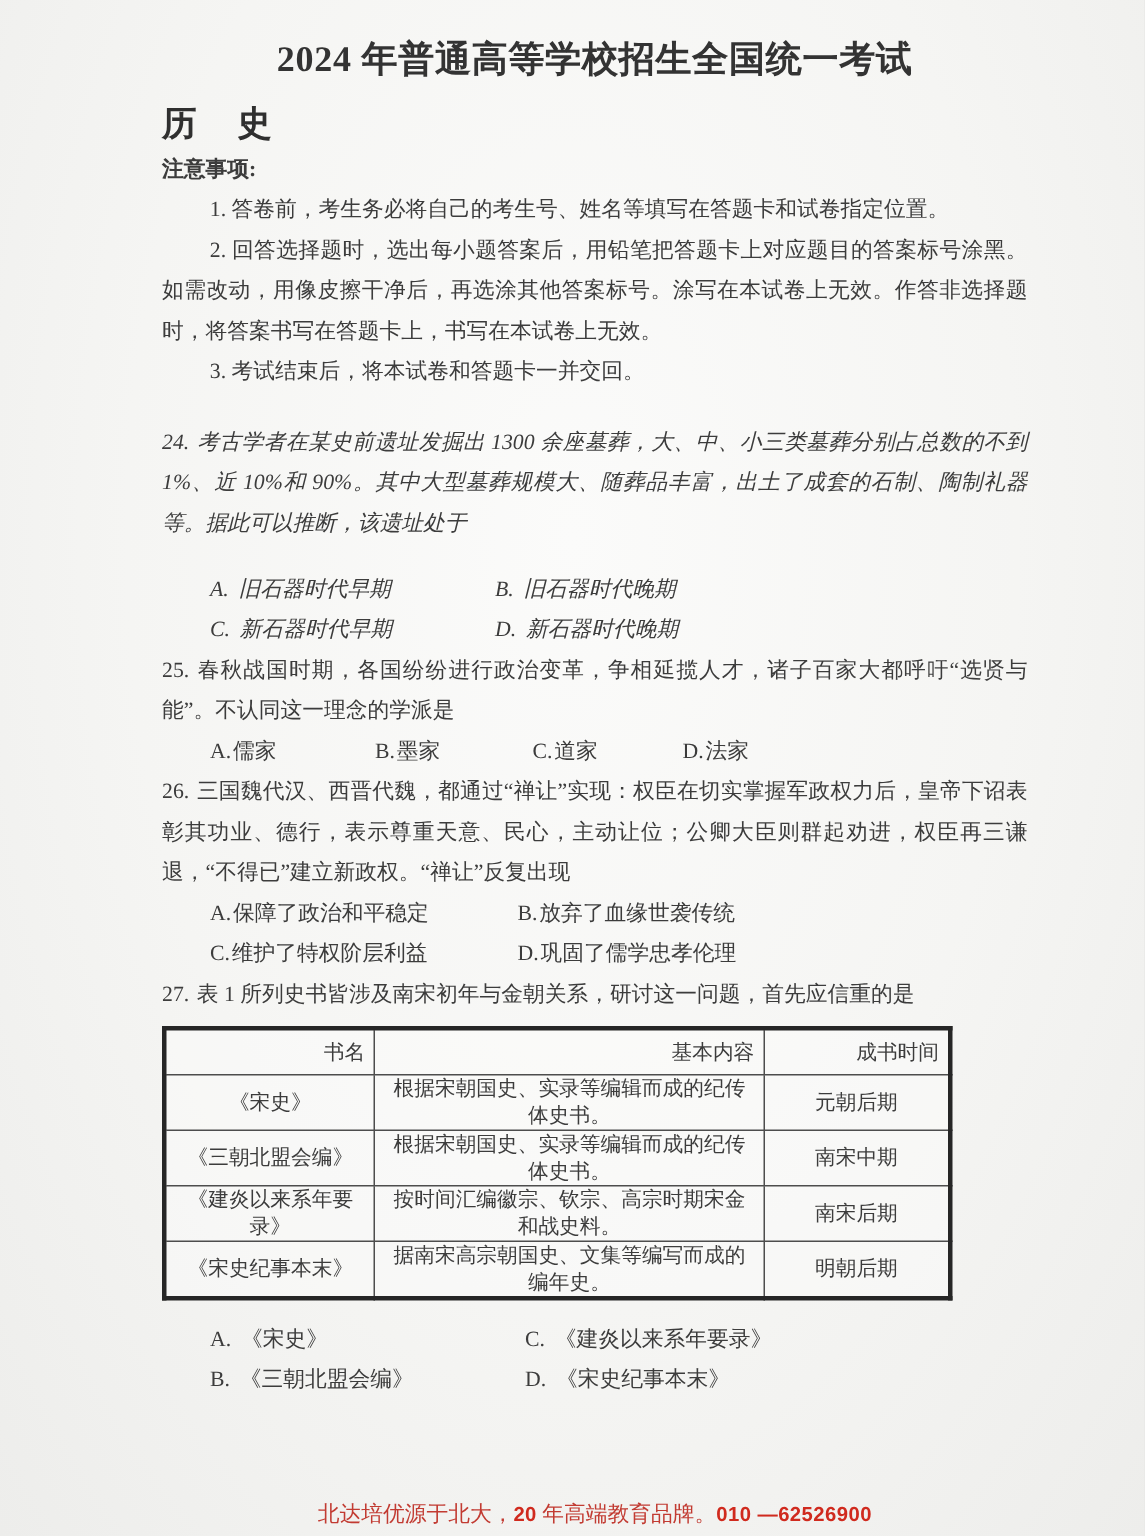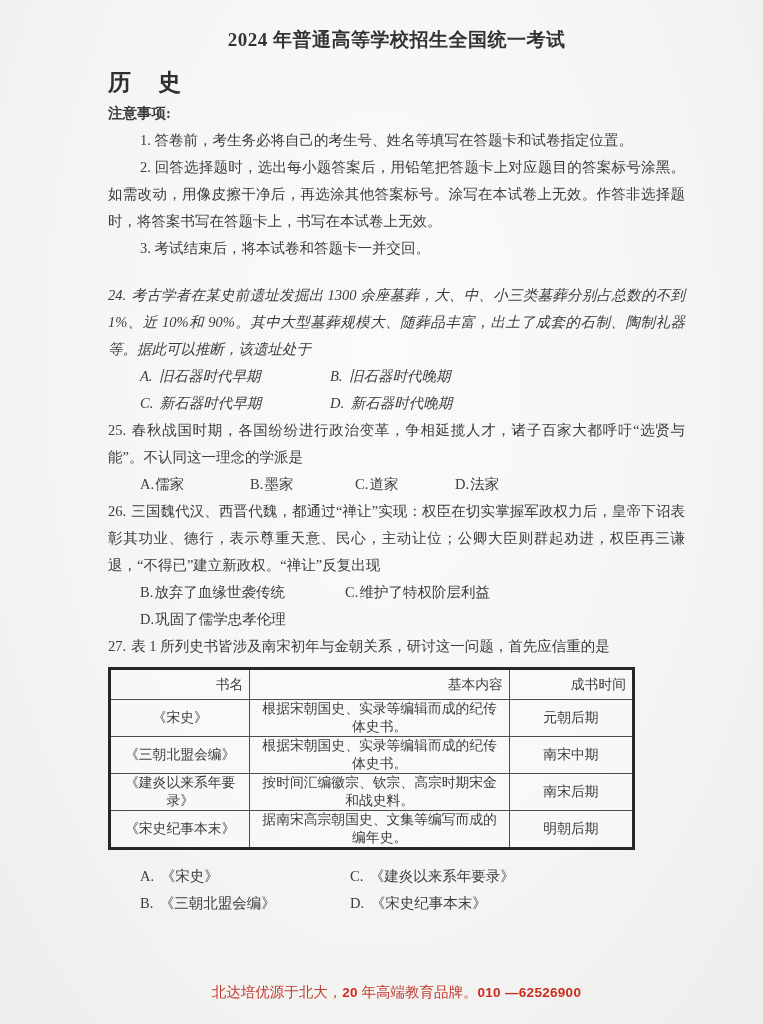--- a/index.html
+++ b/index.html
@@ -12,35 +12,35 @@
     background:radial-gradient(ellipse at 50% 35%, #fbfbfa 0%, #f5f5f3 55%, #ededeb 100%);
     font-family:"Liberation Serif","DejaVu Serif",serif;
     color:#3c3c3c;
     font-size:14.5px;
     line-height:27px;
     overflow:hidden;
   }
   p { margin:0; text-align:justify; }
   .exam-title {
     margin:0; text-align:center;
-    font-size:19px; font-weight:600; color:#333;
+    font-size:24px; font-weight:600; color:#333;
     letter-spacing:0.5px; line-height:28px;
   }
   .subject-title {
     margin:12px 0 0; text-align:left;
     font-size:23px; font-weight:700; color:#2f2f2f;
     letter-spacing:2px; line-height:34px;
   }
   .notice-heading { font-weight:700; }
   .notice-item { text-indent:2.2em; }
   .question.first { margin-top:20px;font-style:italic; }
   .stem .qnum { margin-right:0.35em; }
   .options { padding-left:32px; }
   .opt { line-height:27px; white-space:nowrap; text-align:left; }
-  .grid2a { display:grid; grid-template-columns:190px 1fr; }
+  .grid2a { display:grid; grid-template-columns:190px 1fr;margin-top:17px; }
   .grid2b { display:grid; grid-template-columns:205px 1fr; }
   .grid2c { display:grid; grid-template-columns:210px 1fr; }
   .grid4  { display:grid; grid-template-columns:110px 105px 100px 1fr; }
   .opt-label.spaced { margin-right:0.45em; }
   .opt-label.tight  { margin-right:0.08em; }
   .src-table {
     border-collapse:collapse;
     table-layout:fixed;
     width:527px;
     margin:7px 0 13px 0;
@@ -105,20 +105,21 @@
       <div class="opt"><span class="opt-label tight">A.</span><span class="opt-text">儒家</span></div>
       <div class="opt"><span class="opt-label tight">B.</span><span class="opt-text">墨家</span></div>
       <div class="opt"><span class="opt-label tight">C.</span><span class="opt-text">道家</span></div>
       <div class="opt"><span class="opt-label tight">D.</span><span class="opt-text">法家</span></div>
     </div>
   </section>
 
   <section class="question">
     <p class="stem"><span class="qnum">26.</span><span>三国魏代汉、西晋代魏，都通过“禅让”实现：权臣在切实掌握军政权力后，皇帝下诏表彰其功业、德行，表示尊重天意、民心，主动让位；公卿大臣则群起劝进，权臣再三谦退，“不得已”建立新政权。“禅让”反复出现</span></p>
     <div class="options grid2b">
+      <div class="opt"><span class="opt-label tight">A.</span><span class="opt-text">保障了政治和平稳定</span></div>
       <div class="opt"><span class="opt-label tight">B.</span><span class="opt-text">放弃了血缘世袭传统</span></div>
       <div class="opt"><span class="opt-label tight">C.</span><span class="opt-text">维护了特权阶层利益</span></div>
       <div class="opt"><span class="opt-label tight">D.</span><span class="opt-text">巩固了儒学忠孝伦理</span></div>
     </div>
   </section>
 
   <section class="question">
     <p class="stem"><span class="qnum">27.</span><span>表 1 所列史书皆涉及南宋初年与金朝关系，研讨这一问题，首先应信重的是</span></p>
 
     <table class="src-table">

